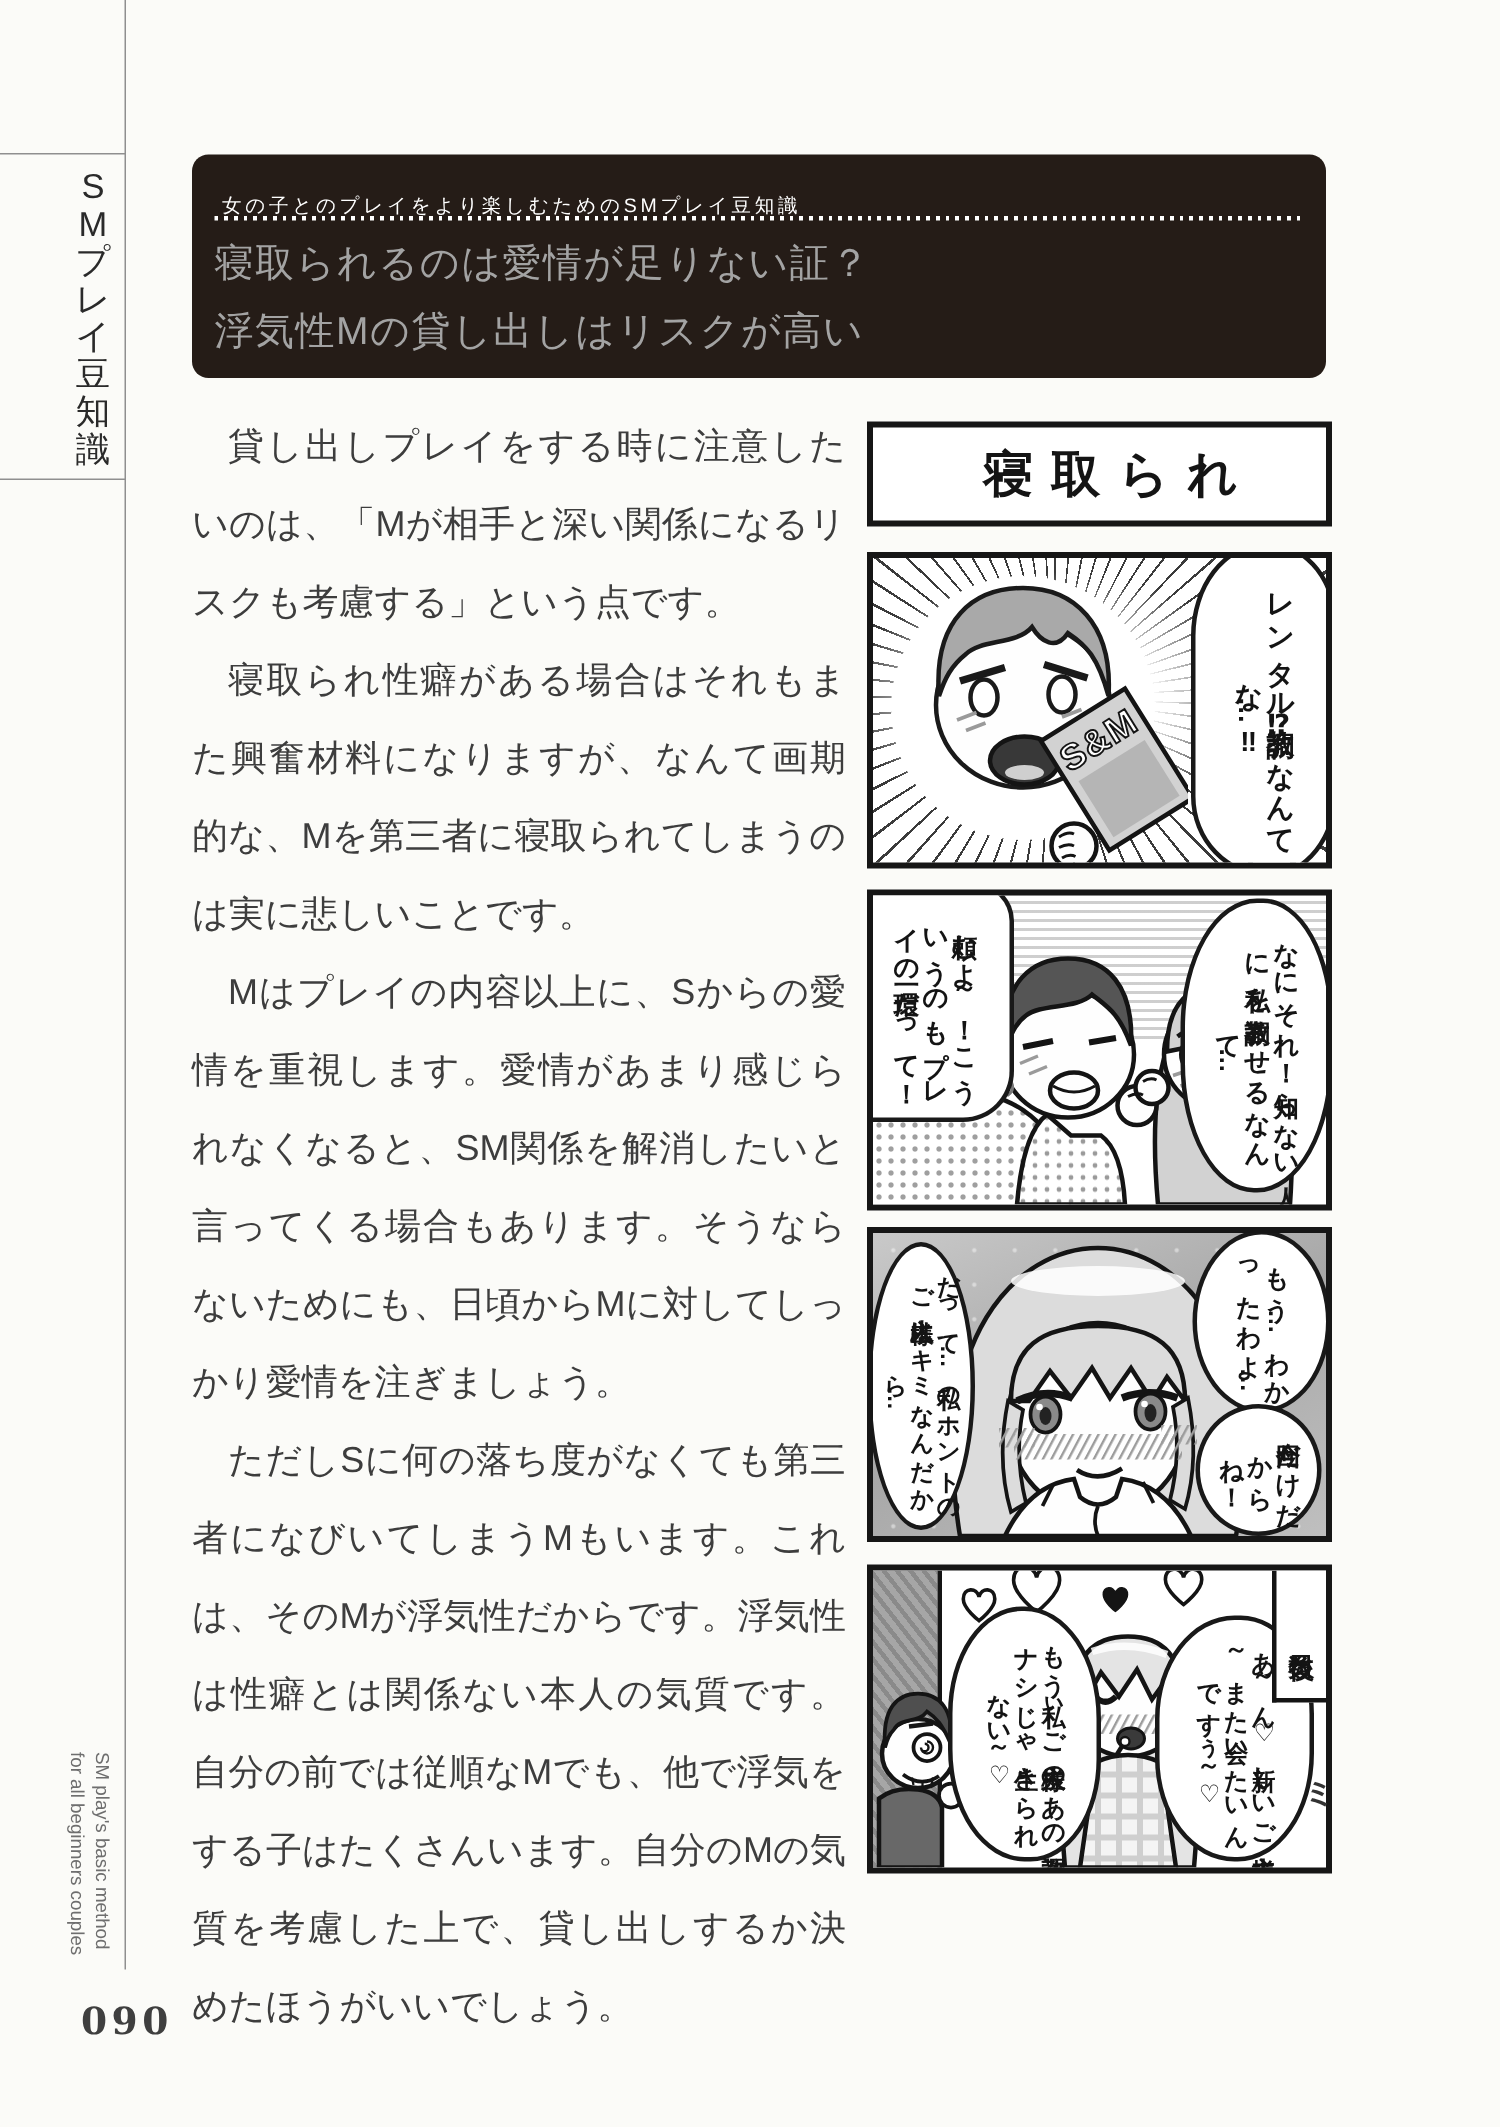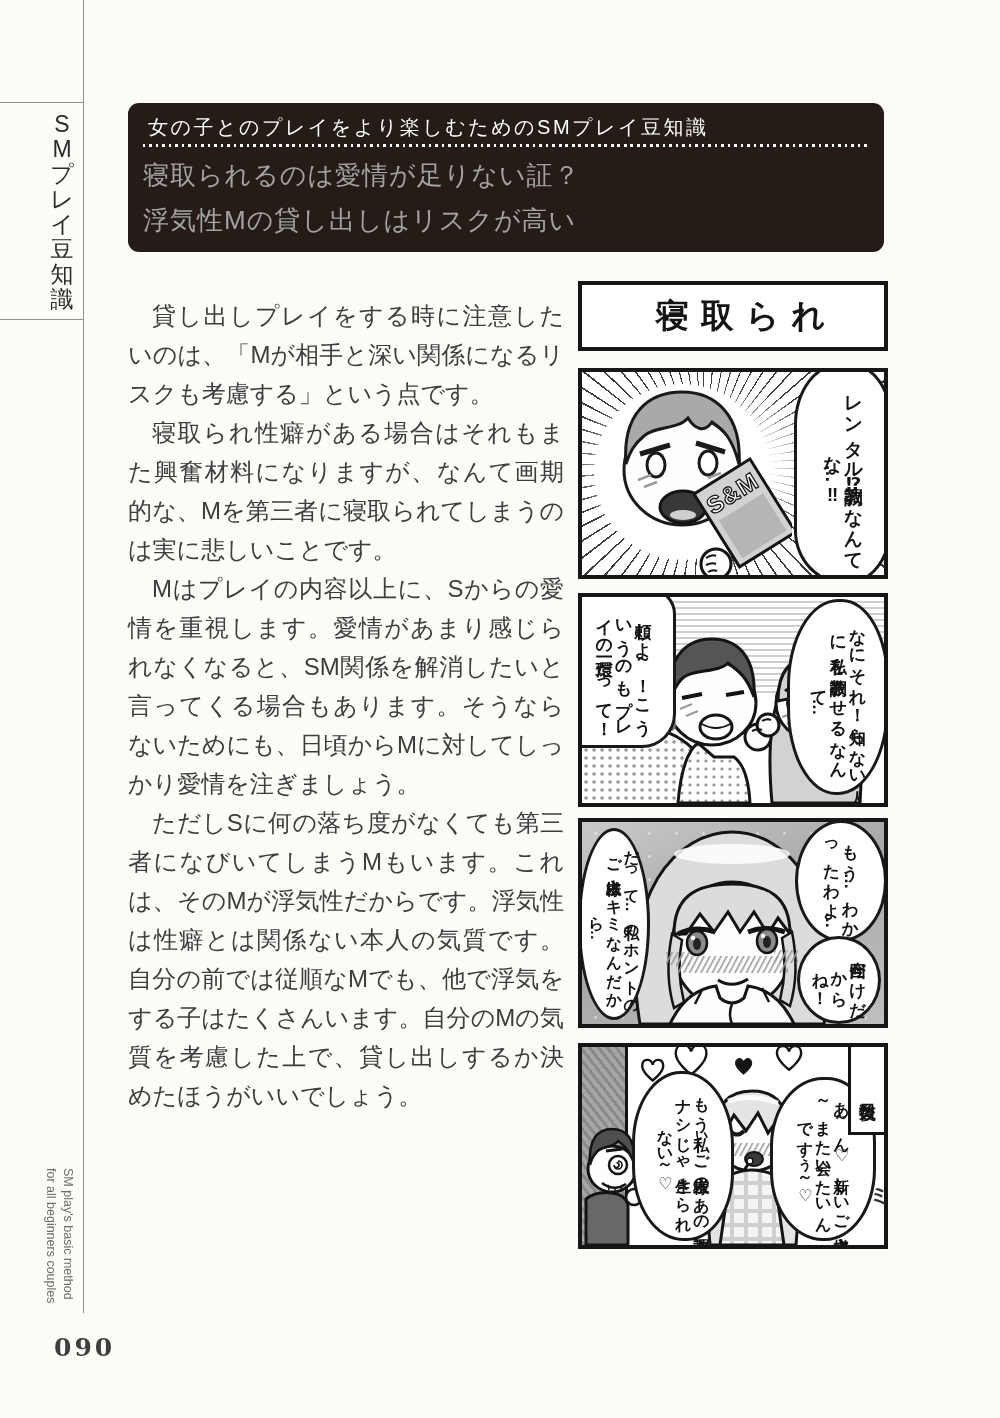--- a/index.html
+++ b/index.html
@@ -24,35 +24,35 @@
     position:absolute; left:54px; top:1333px;
     font-family:"DejaVu Serif","Liberation Serif",serif;
     font-size:25px; letter-spacing:3px; color:#3f3f3f;font-weight:bold;
   }
   
   .header-box {
     position:absolute; left:128px; top:103px; width:756px; height:149px;
     background:#251c17; border-radius:11px;
   }
   .kicker {
-    position:absolute; left:20px; top:11px;
-    font-size:20px; letter-spacing:2.5px; color:#fff;
+    position:absolute; left:20px; top:25px;
+    font-size:13px; letter-spacing:2.5px; color:#fff;
   }
   .dot-sep {
     position:absolute; left:15px; right:15px; top:41px; height:3px;
     background-image:repeating-linear-gradient(90deg,#fff 0 2.5px,transparent 2.5px 6.5px);
   }
   .h-title {
     position:absolute; left:15px; top:50px; width:730px;
     font-size:26px; font-weight:400; line-height:45px; letter-spacing:1px; color:#a3a3a3;
   }
   
   .article {
     position:absolute; left:128px; top:272px; width:436px;
-    font-size:24px; line-height:39px; color:#3d3d3d; text-align:justify;margin-top:24px;
+    font-size:24px; line-height:52px; color:#3d3d3d; text-align:justify;
   }
   .article p { text-indent:1em; }
   
   .comic-title {
     position:absolute; left:578px; top:281px; width:310px; height:70px;
     background:#fff; border:4px solid #161616;
     display:flex; align-items:center; justify-content:center;
     font-size:33px; font-weight:700; letter-spacing:12px; padding-left:27px; color:#141414;
   }
   .panel {

